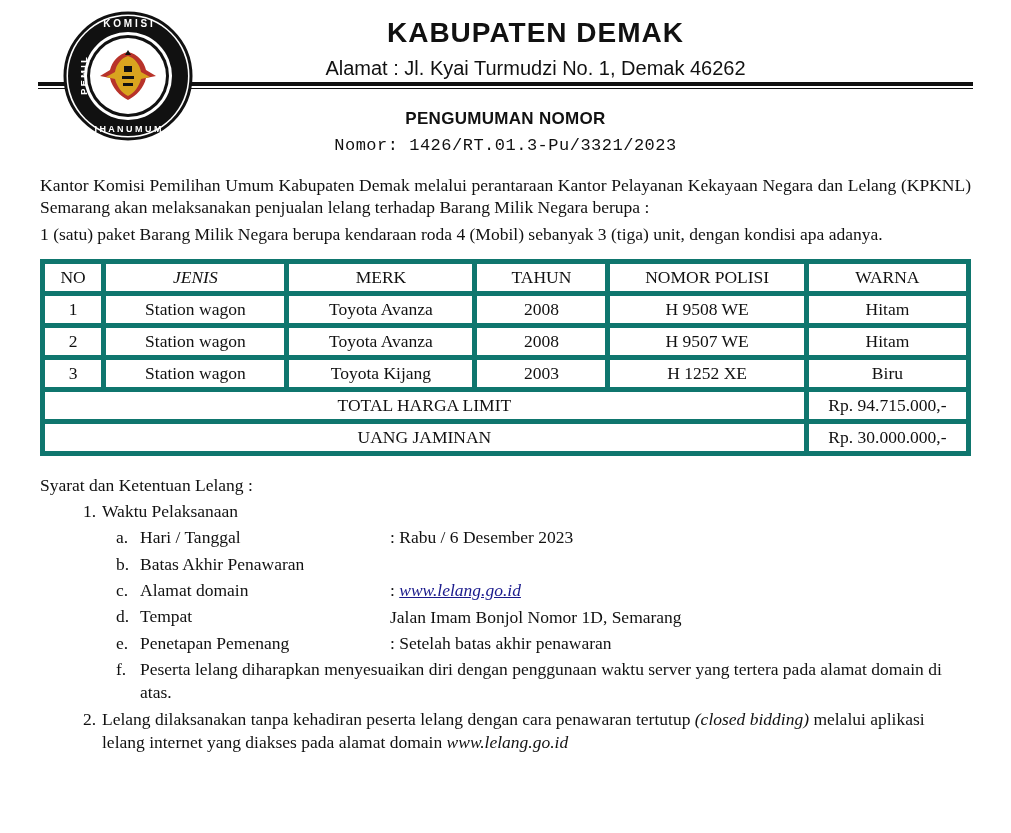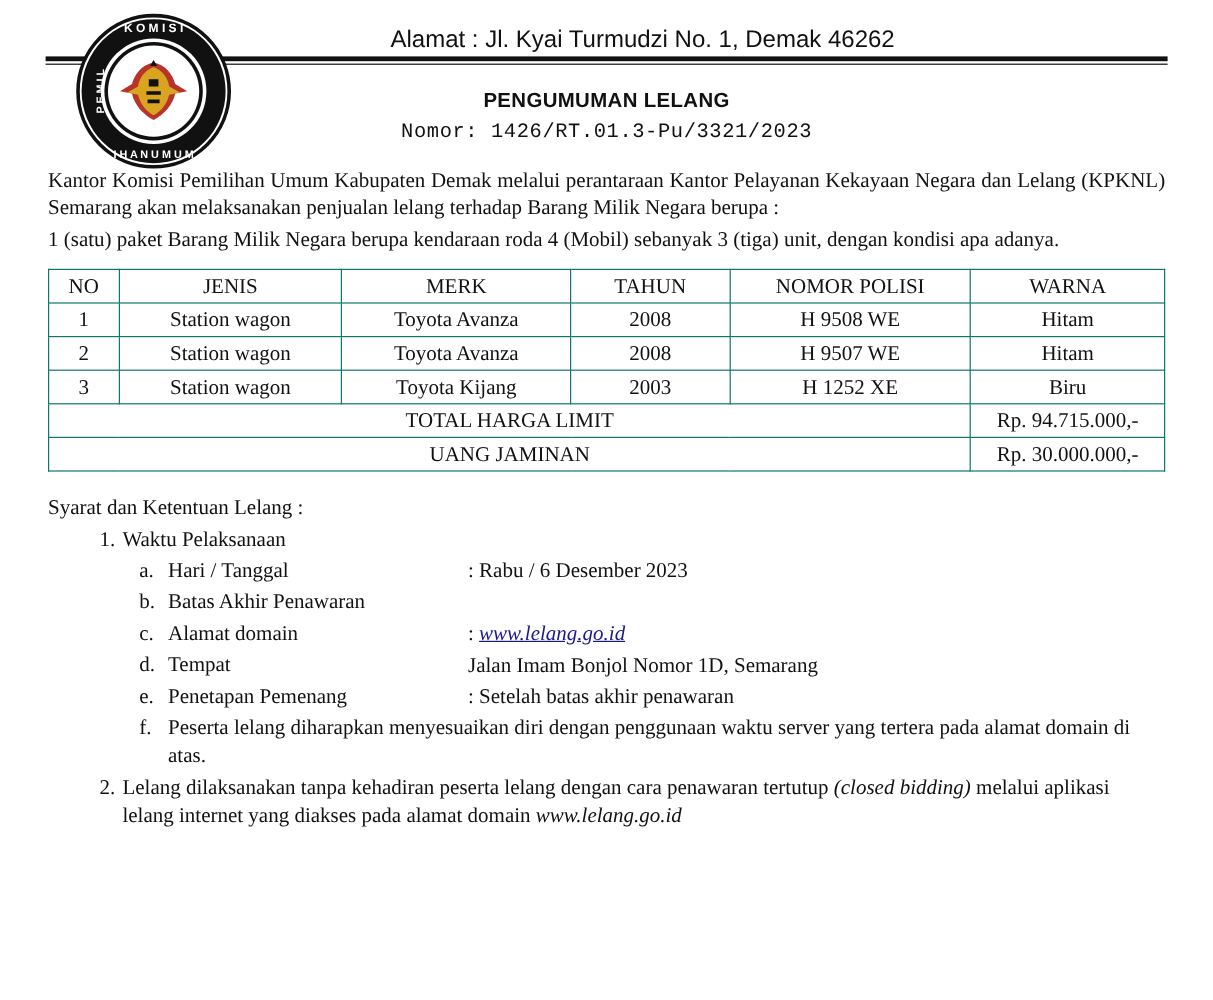--- a/index.html
+++ b/index.html
@@ -114,29 +114,29 @@
   .para2 { margin-top: 4px; }
 
   
   table.lelang {
     width: 931px;
     margin: 14px 0 0 0;
     border-collapse: collapse;
     font-size: 17.5px;
   }
   table.lelang td, table.lelang th {
-    border: 1px solid #0f766e;
+    border: 5px solid #0f766e;
     padding: 2px 4px;
     text-align: center;
     font-weight: normal;
     height: 23px;
   }
   table.lelang th { font-weight: normal; }
   .col-no { width: 52px; }
-  .col-jenis { width: 190px; }
+  .col-jenis { width: 190px; font-style: italic; }
   .col-merk { width: 195px; }
   .col-tahun { width: 130px; }
   .col-polisi { width: 205px; }
   .col-warna { width: 159px; }
   .total-label { text-align: center; }
   .total-value { text-align: center; }
 
   
   .terms-head {
     margin-top: 18px;
@@ -227,28 +227,29 @@
         <g fill="#ffffff" font-family="Liberation Sans, sans-serif" font-size="9" font-weight="bold">
           <text x="66" y="122" text-anchor="middle">I H A N   U M U M</text>
         </g>
         <g fill="#ffffff" font-family="Liberation Sans, sans-serif" font-size="9" font-weight="bold" transform="rotate(-90 22 66)">
           <text x="22" y="69" text-anchor="middle">P E M I L</text>
         </g>
       </svg>
     </div>
 
     <div class="head-text">
+      <div class="org-line2">KABUPATEN DEMAK</div>
       <div class="org-addr">Alamat : Jl. Kyai Turmudzi No. 1, Demak 46262</div>
     </div>
 
   </div>
 
   <hr class="rule-thick">
 
-  <div class="doc-title">PENGUMUMAN LELANG</div>
+  <div class="doc-title">PENGUMUMAN NOMOR</div>
   <div class="doc-number">Nomor: 1426/RT.01.3-Pu/3321/2023</div>
 
   <div class="body-wrap">
 
     <div class="para">Kantor Komisi Pemilihan Umum Kabupaten Demak melalui perantaraan Kantor Pelayanan Kekayaan Negara dan Lelang (KPKNL) Semarang akan melaksanakan penjualan lelang terhadap Barang Milik Negara berupa :</div>
     <div class="para para2">1 (satu) paket Barang Milik Negara berupa kendaraan roda 4 (Mobil) sebanyak 3 (tiga) unit, dengan  kondisi apa adanya.</div>
 
     <table class="lelang">
       <thead>
         <tr>

